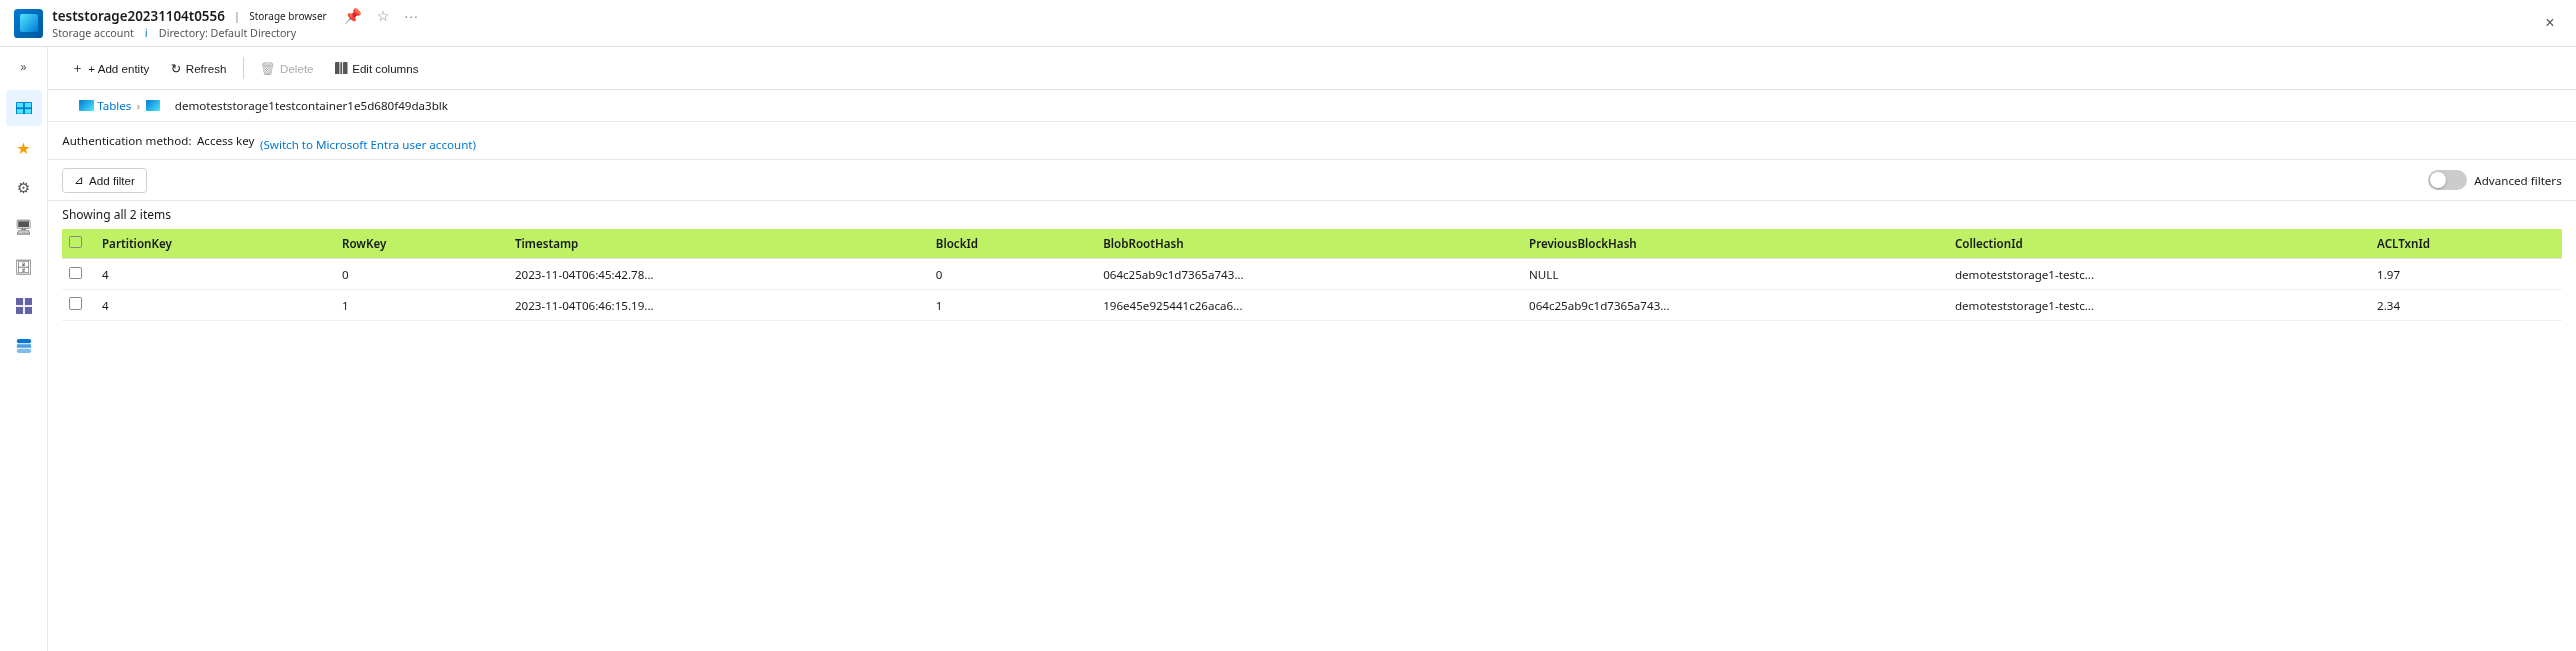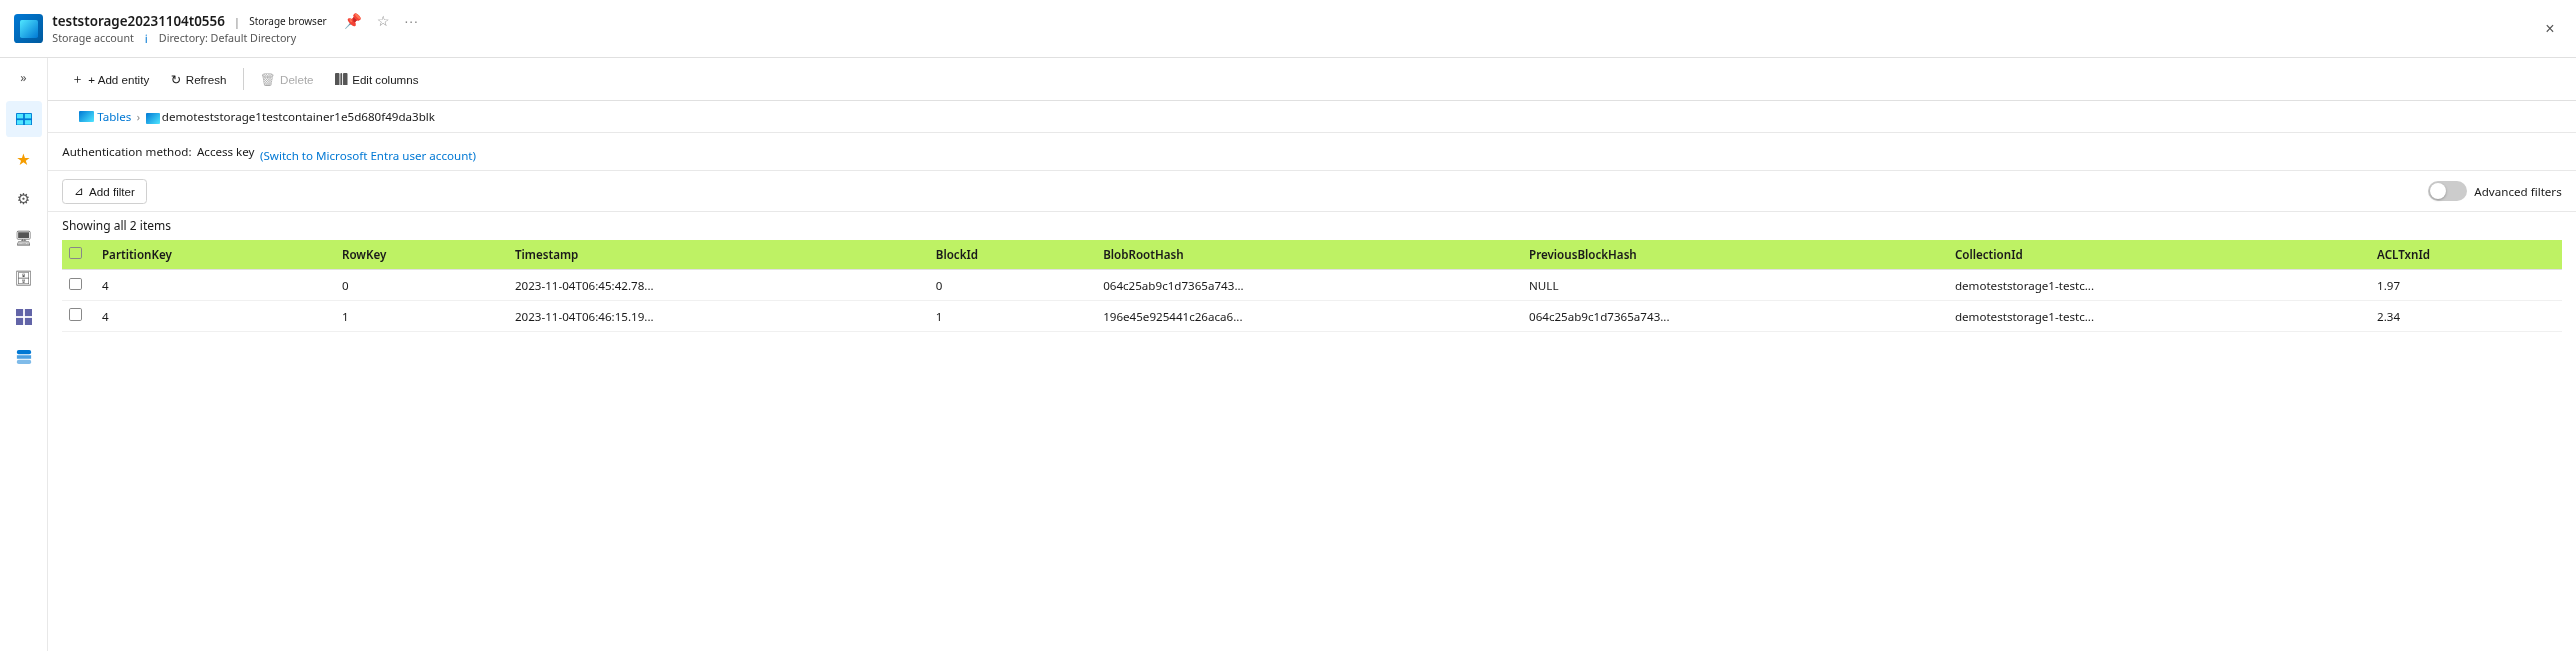--- a/index.html
+++ b/index.html
@@ -13,21 +13,21 @@
       overflow: hidden;
     }
 
     
     .title-bar {
       display: flex;
       align-items: center;
       padding: 7.2px 14.3px;
       border-bottom: 0.9px solid #e0e0e0;
       background: #fff;
-      height: 58px;
+      height: 47px;
     }
     .title-bar-left {
       display: flex;
       align-items: center;
       flex: 1;
       gap: 9px;
     }
     .app-icon {
       width: 29px;
       height: 29px;
@@ -193,22 +193,22 @@
       display: flex;
       align-items: center;
       gap: 3.6px;
       color: #0078d4;
       cursor: pointer;
       margin-left: 17px;
     }
     .breadcrumb-current {
       color: #1a1a1a;
       display: flex;
-      align-items: flex-end;
-      gap: 2px;
+      align-items: center;
+      gap: 15px;
     }
     .breadcrumb-sep {
       color: #888;
       font-size: 10.7px;
     }
     .breadcrumb-icon {
       width: 14.3px;
       height: 10.7px;
       background: linear-gradient(135deg, #0078d4, #50e6ff);
       border-radius: 0.9px;

